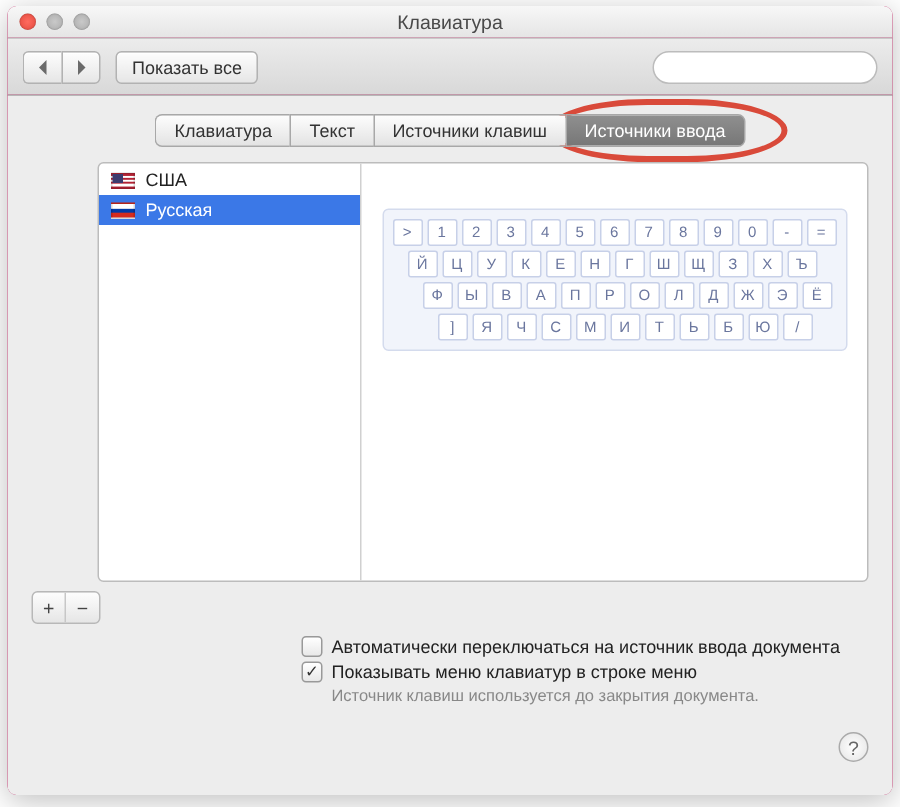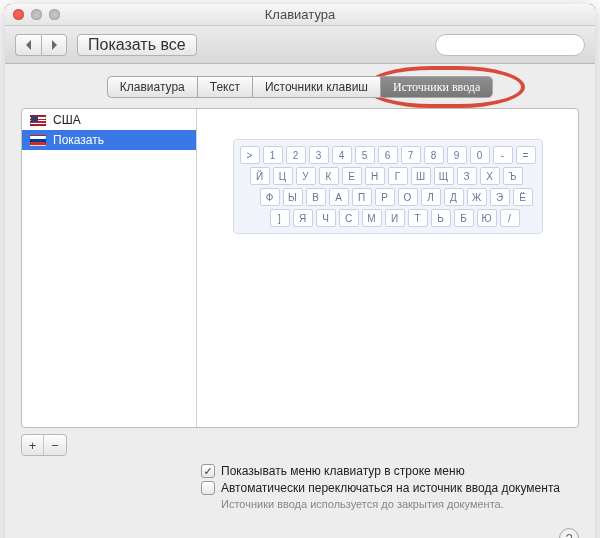--- a/index.html
+++ b/index.html
@@ -47,21 +47,21 @@
     display: flex; align-items: center;
     padding: 0 10px; gap: 10px;
   }
   .btn {
     background: linear-gradient(#fdfdfd,#e6e6e6);
     border: 1px solid #b2b2b2;
     border-radius: 4px;
     box-shadow: 0 1px 0 #fff inset;
     height: 22px;
     display: inline-flex; align-items: center; justify-content:center;
-    font-size: 16px; color:#333;
+    font-size: 12px; color:#333;
     cursor: pointer;
   }
   .navseg { display:flex; }
   .navseg .btn { width:26px; border-radius:0; }
   .navseg .btn:first-child { border-radius:4px 0 0 4px; border-right:none;}
   .navseg .btn:last-child  { border-radius:0 4px 4px 0;}
   .navseg svg { width:10px; height:10px; fill:#6a6a6a; }
   .showall { padding: 0 10px; }
   .spacer { flex:1; }
   .search {
@@ -83,34 +83,34 @@
   .tabseg { display:flex; position:relative; z-index:2;}
   .tab {
     background: linear-gradient(#fdfdfd,#e3e3e3);
     border:1px solid #a8a8a8; border-right:none;
     height:22px; padding: 0 12px;
     display:flex; align-items:center;
     font-size:12px; color:#333;
     cursor:pointer;
   }
   .tab:first-child { border-radius: 5px 0 0 5px; }
-  .tab:last-child { border-right:1px solid #a8a8a8; border-radius: 0 5px 5px 0; font-family: Liberation Serif, serif; }
+  .tab:last-child { border-right:1px solid #a8a8a8; border-radius: 0 5px 5px 0; }
   .tab.active { background: linear-gradient(#8f8f8f,#777); color:#fff; }
   .ring {
     position:absolute; z-index:1;
     border: 4px solid #d94a3a;
     border-radius: 50%/60%;
     width: 160px; height: 42px;
     right: 54px; top: -10px;
     pointer-events:none;
   }
   .panel {
     display:flex; gap: 0;
     border:1px solid #bcbcbc; background:#fff; border-radius:4px;
-    height: 320px; overflow:hidden;
+    height: 280px; overflow:hidden;margin-left:44px;
   }
   .sourcelist {
     width: 175px; border-right:1px solid #d0d0d0;
     padding: 1px 0;
   }
   .sourcelist .row {
     height: 20px; display:flex; align-items:center;
     padding: 0 8px; gap:7px;
     font-size:12px; color:#222;
     cursor:pointer;
@@ -222,21 +222,21 @@
     </div>
 
     <div class="panel">
       <div class="sourcelist" id="sourcelist">
           <div class="row">
             <span class="flag flag-us"></span>
             <span>США</span>
           </div>
           <div class="row selected">
             <span class="flag flag-ru"></span>
-            <span>Показать</span>
+            <span>Русская</span>
           </div>
         </div>
       <div class="preview">
         <div class="kb" id="kb">
             <div class="krow r1">
               <div class="key">&gt;</div>
               <div class="key">1</div>
               <div class="key">2</div>
               <div class="key">3</div>
               <div class="key">4</div>
@@ -298,28 +298,28 @@
       <div>
         <div class="addremove">
           <div class="sq">+</div>
           <div class="sq">−</div>
         </div>
       </div>
     </div>
 
     <div class="options">
       <div class="opt">
+        <span class="cb" id="cb2"></span>
+        <span>Автоматически переключаться на источник ввода документа</span>
+      </div>
+      <div class="opt">
         <span class="cb checked" id="cb1"></span>
         <span>Показывать меню клавиатур в строке меню</span>
       </div>
-      <div class="opt">
-        <span class="cb" id="cb2"></span>
-        <span>Автоматически переключаться на источник ввода документа</span>
-      </div>
-      <div class="hint">Источники ввода используется до закрытия документа.</div>
+      <div class="hint">Источник клавиш используется до закрытия документа.</div>
     </div>
 
     <div style="display:flex;">
       <div class="help">?</div>
     </div>
 
   </div>
 </div>
 
 </body></html>

